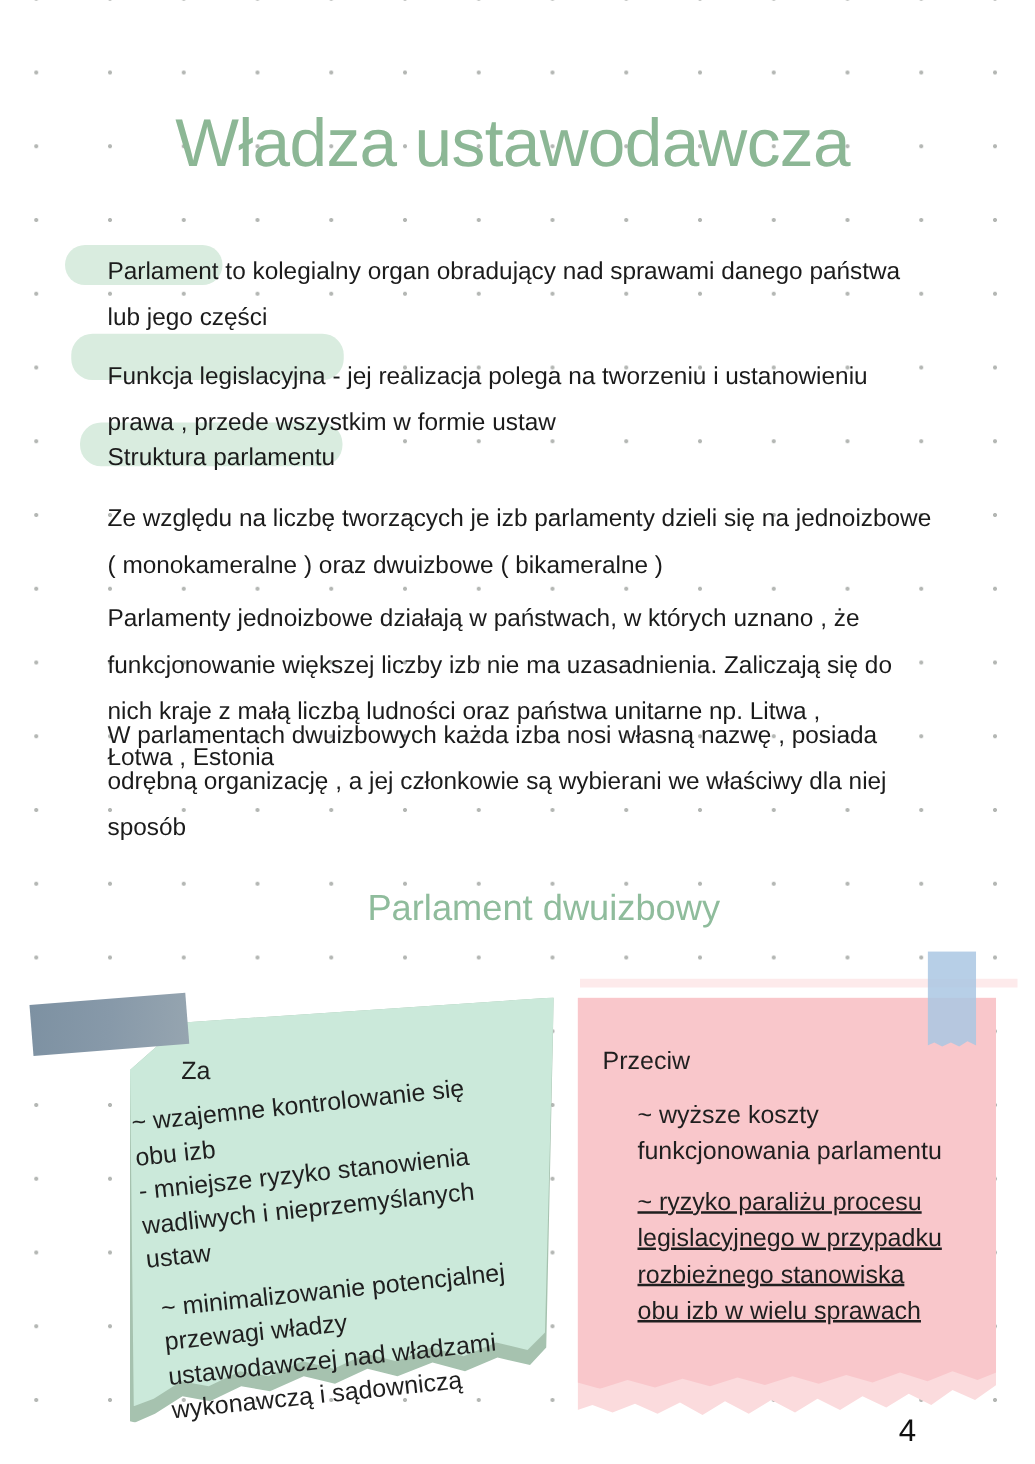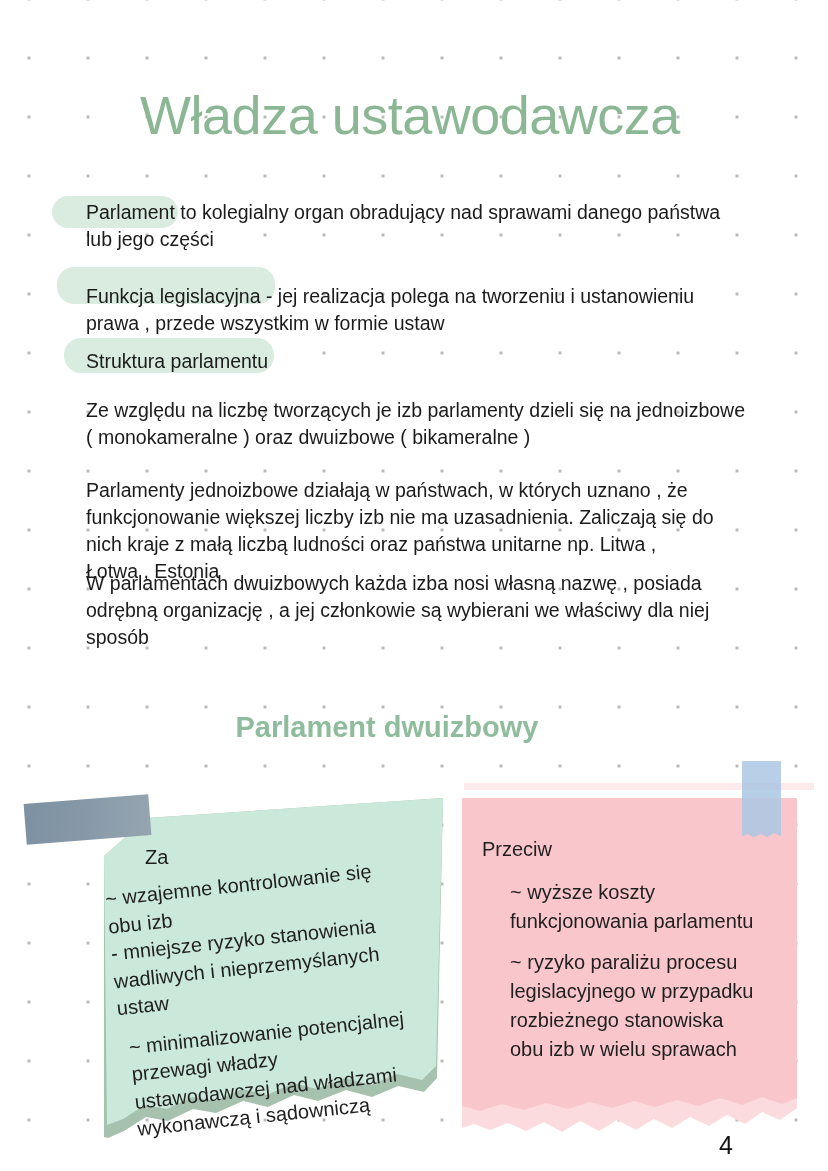--- a/index.html
+++ b/index.html
@@ -10,25 +10,25 @@
     font-family:"Liberation Sans","DejaVu Sans",sans-serif;
     overflow:hidden; color:#1b1b1b;
   }
   h1.title {
     position:absolute; top:84px; left:0; width:820px; margin:0;
     text-align:center; font-size:54px; font-weight:400; color:#8cb795;
     letter-spacing:-0.5px; z-index:2;
   }
   h2.section {
     position:absolute; top:711px; left:0; width:774px; margin:0;
-    text-align:center; font-size:29px; font-weight:700; color:#8fbc9c; z-index:2;
+    text-align:center; font-size:29px; font-weight:400; color:#8fbc9c; z-index:2;padding-left:48px;
   }
   .para {
     position:absolute; left:86px; width:695px; margin:0;
-    font-size:19.5px; line-height:27px; white-space:pre-line; z-index:2;
+    font-size:19.5px; line-height:37px; white-space:pre-line; z-index:2;
   }
   .p1 { top:199px; } .p2 { top:283px; } .p3 { top:348px; }
   .p4 { top:397px; } .p5 { top:463px;margin-top:14px; } .p6 { top:570px; }
   .hl { position:absolute; background:#d9ecdf; border-radius:17px; z-index:1; }
   .hl1 { left:52px;  top:196px; width:126px; height:32px; }
   .hl2 { left:57px;  top:267px; width:218px; height:37px; }
   .hl3 { left:64px;  top:338px; width:210px; height:35px; }
 
   .note { position:absolute; z-index:1; }
   .note .layer { position:absolute; inset:0; }
@@ -58,21 +58,21 @@
   .note-cons .tear {
     background:#fbdbdd;
     clip-path: polygon(0 0,335px 0,335px 310px,318px 322px,300px 314px,283px 326px,265px 317px,247px 328px,228px 319px,210px 330px,192px 321px,174px 332px,155px 322px,137px 333px,118px 323px,100px 334px,82px 324px,64px 333px,46px 325px,28px 332px,12px 326px,0 330px);
   }
   .note-cons .paper {
     background:#f9c7cb;
     clip-path: polygon(0 0,335px 0,335px 300px,320px 306px,300px 299px,280px 307px,258px 300px,236px 308px,215px 302px,193px 309px,172px 303px,150px 310px,128px 304px,106px 311px,84px 305px,62px 312px,40px 306px,18px 313px,0 308px);
   }
   .cons-title { position:absolute; left:482px; top:838px; font-size:20px; color:#1f1f1f; z-index:3; }
   .cons-text  { position:absolute; left:510px; top:878px; width:270px; font-size:20px; line-height:29px; color:#1f1f1f; z-index:3; }
-  .cons-text .g2 { margin-top:12px; }
+  .cons-text .g2 { margin-top:12px;text-decoration:underline; }
 
   .tape-gray {
     position:absolute; left:25px; top:799px; width:125px; height:41px;
     background:linear-gradient(100deg,#7d91a2 0%,#8799a9 50%,#96a5b0 100%);
     transform:rotate(-4.5deg); z-index:4;
   }
   .tape-blue {
     position:absolute; left:742px; top:761px; width:39px; height:81px;
     background:rgba(170,199,227,0.85); z-index:4;
     clip-path: polygon(0 0,100% 0,100% 93%,82% 89%,65% 94%,48% 90%,30% 94%,14% 90%,0 93%);

